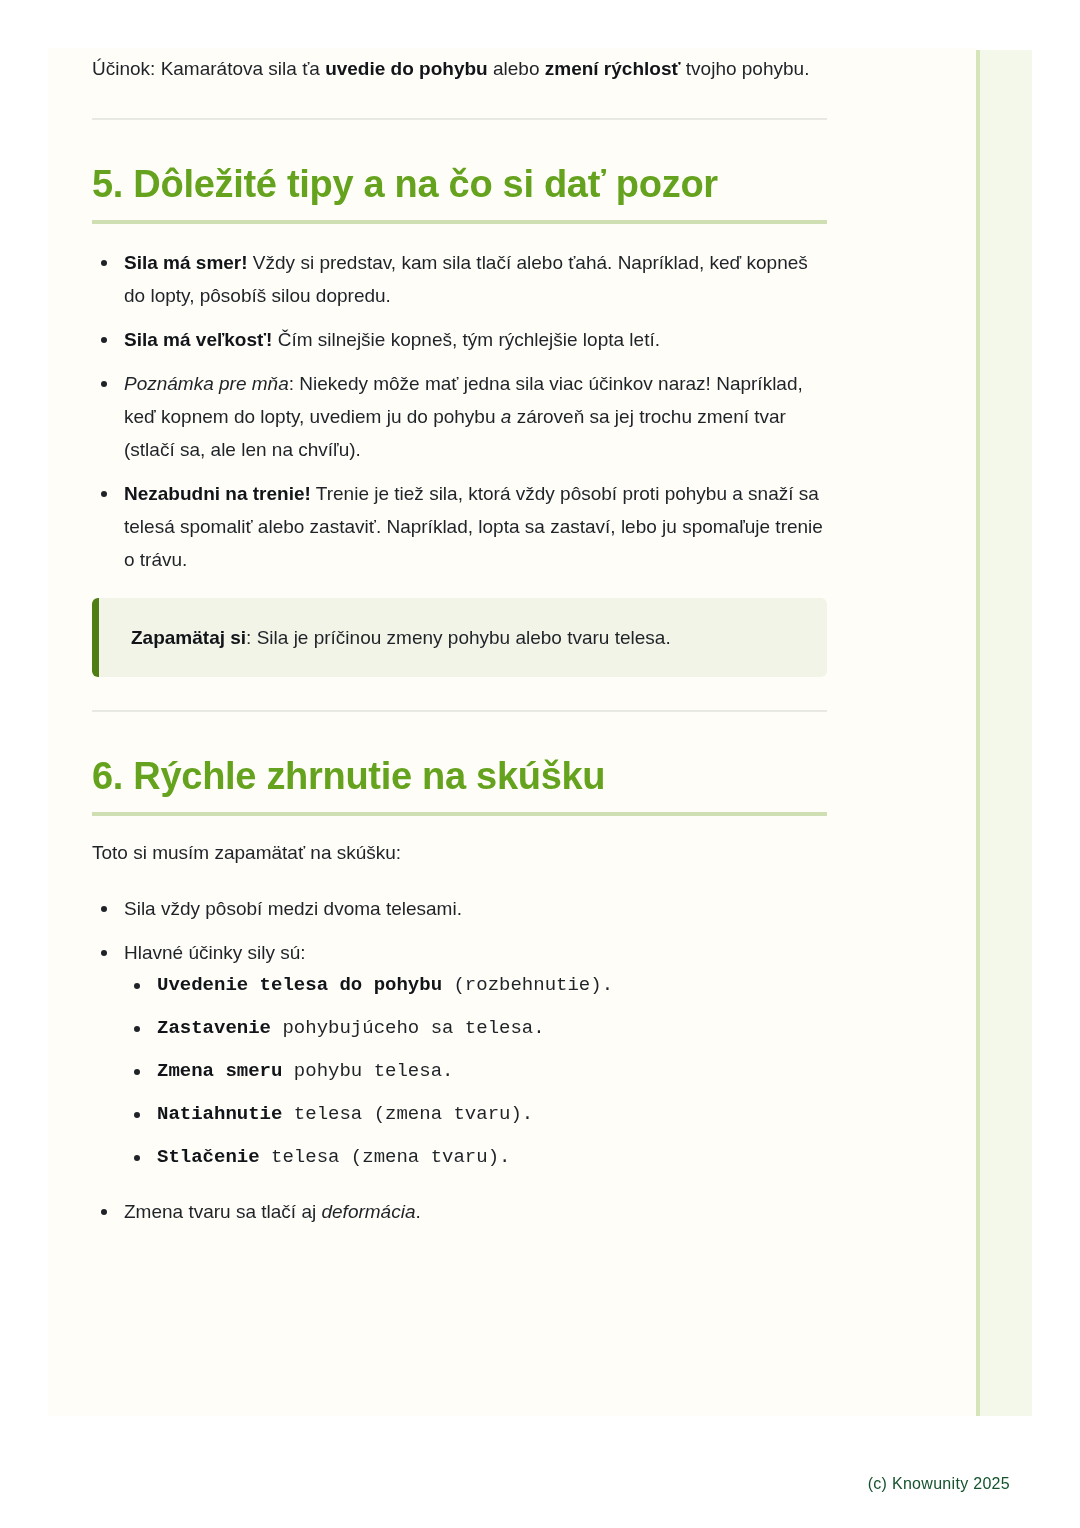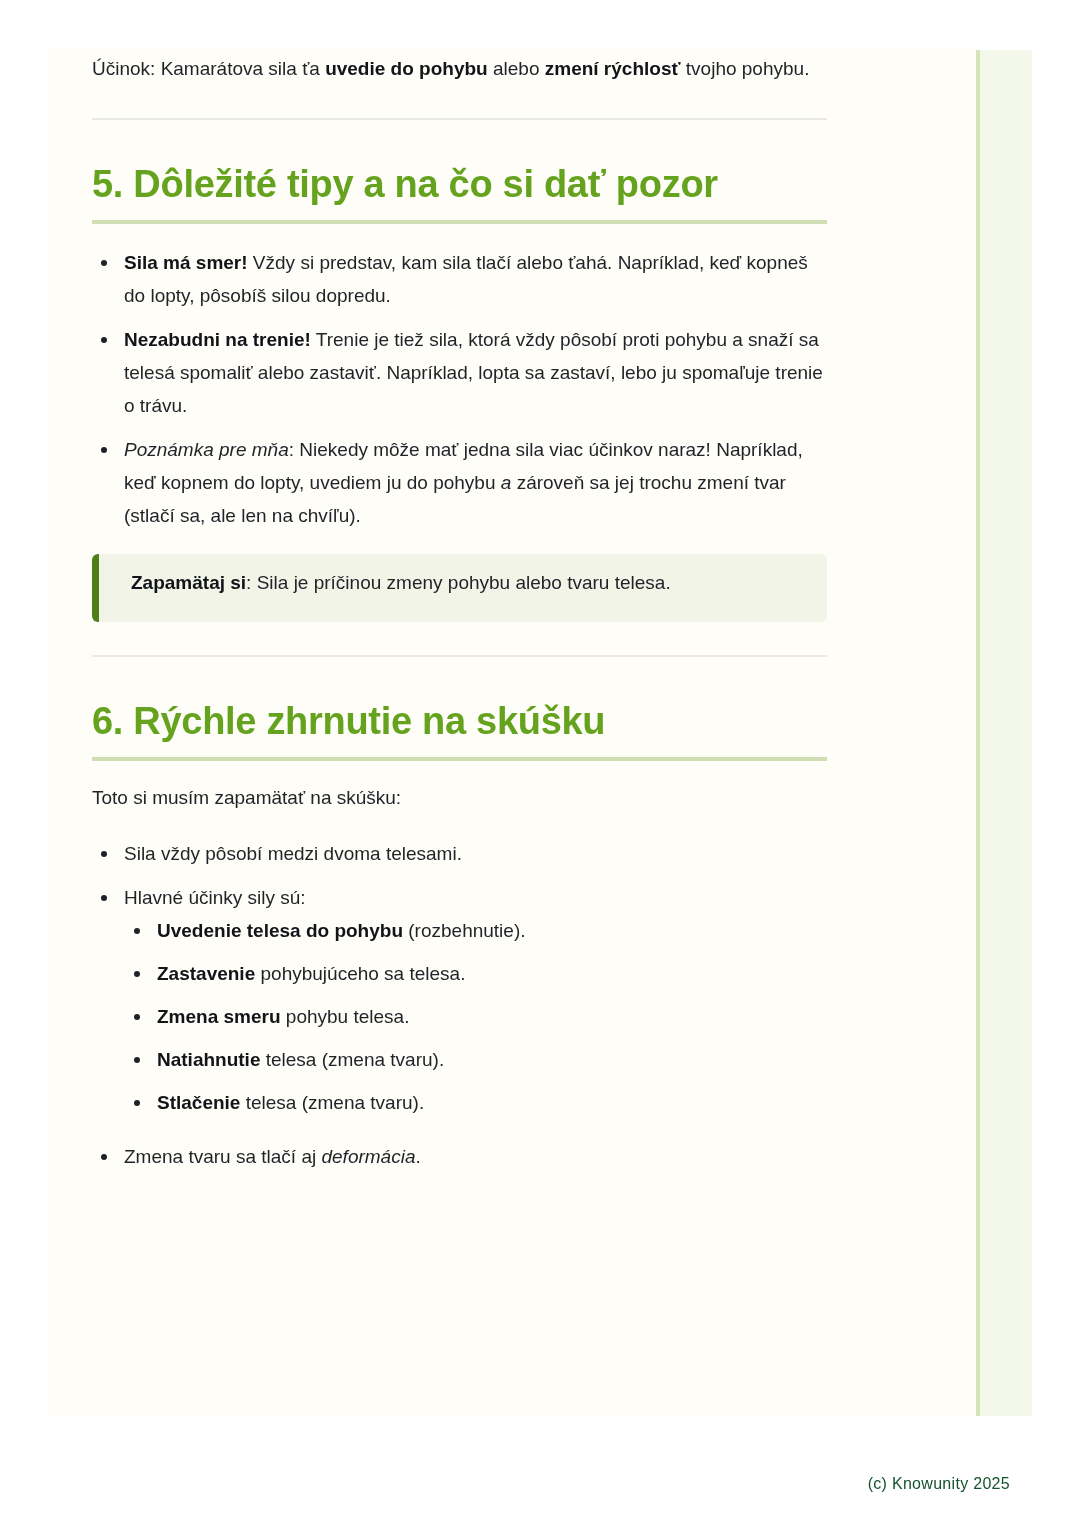--- a/index.html
+++ b/index.html
@@ -45,26 +45,26 @@
     content: ""; position: absolute; left: -23px; top: 14px;
     width: 6px; height: 6px; border-radius: 50%; background: #1f2328;
   }
   ul.tips { margin-top: 22px; }
   ul.tips li { margin-bottom: 11px; }
   .callout {
     margin-top: 22px;
     background: #f2f4e8;
     border-left: 7px solid #4f7e15;
     border-radius: 6px;
-    padding: 12px 0 23px 32px;
+    padding: 23px 0 23px 32px;
   }
   .intro { margin-top: 20px; }
   ul.summary { margin-top: 23px; }
   ul.summary > li { margin-bottom: 11px; }
-  ul.sub { padding-left: 33px; margin-top: 0; }
+  ul.sub { padding-left: 33px; margin-top: 0; font-family: Liberation Mono, monospace; }
   ul.sub li { margin-bottom: 10px; }
   ul.summary > li.has-sub { margin-bottom: 21px; }
   b { font-weight: 700; color: #111418; text-align: center; }
   .footer {
     position: absolute; right: 70px; top: 1475px;
     font-size: 16px; color: #14532d; letter-spacing: 0.3px;
   }
 </style>
 </head>
 <body>
@@ -77,22 +77,23 @@
   <p class="justify">
     <span>Účinok: Kamarátova sila ťa </span><b>uvedie do pohybu</b><span> alebo </span><b>zmení rýchlosť</b><span> tvojho pohybu.</span>
   </p>
 
   <div class="hr"></div>
 
   <h2>5. Dôležité tipy a na čo si dať pozor</h2>
 
   <ul class="tips">
     <li><b>Sila má smer!</b><span> Vždy si predstav, kam sila tlačí alebo ťahá. Napríklad, keď kopneš do lopty, pôsobíš silou dopredu.</span></li>
+    <li><b>Sila má veľkosť!</b><span> Čím silnejšie kopneš, tým rýchlejšie lopta letí.</span></li>
+    <li><i>Poznámka pre mňa</i><span>: Niekedy môže mať jedna sila viac účinkov naraz! Napríklad, keď kopnem do lopty, uvediem ju do pohybu </span><i>a</i><span> zároveň sa jej trochu zmení tvar (stlačí sa, ale len na chvíľu).</span></li>
     <li><b>Nezabudni na trenie!</b><span> Trenie je tiež sila, ktorá vždy pôsobí proti pohybu a snaží sa telesá spomaliť alebo zastaviť. Napríklad, lopta sa zastaví, lebo ju spomaľuje trenie o trávu.</span></li>
-    <li><i>Poznámka pre mňa</i><span>: Niekedy môže mať jedna sila viac účinkov naraz! Napríklad, keď kopnem do lopty, uvediem ju do pohybu </span><i>a</i><span> zároveň sa jej trochu zmení tvar (stlačí sa, ale len na chvíľu).</span></li>
   </ul>
 
   <div class="callout">
     <b>Zapamätaj si</b><span>: Sila je príčinou zmeny pohybu alebo tvaru telesa.</span>
   </div>
 
   <div class="hr"></div>
 
   <h2>6. Rýchle zhrnutie na skúšku</h2>
 

